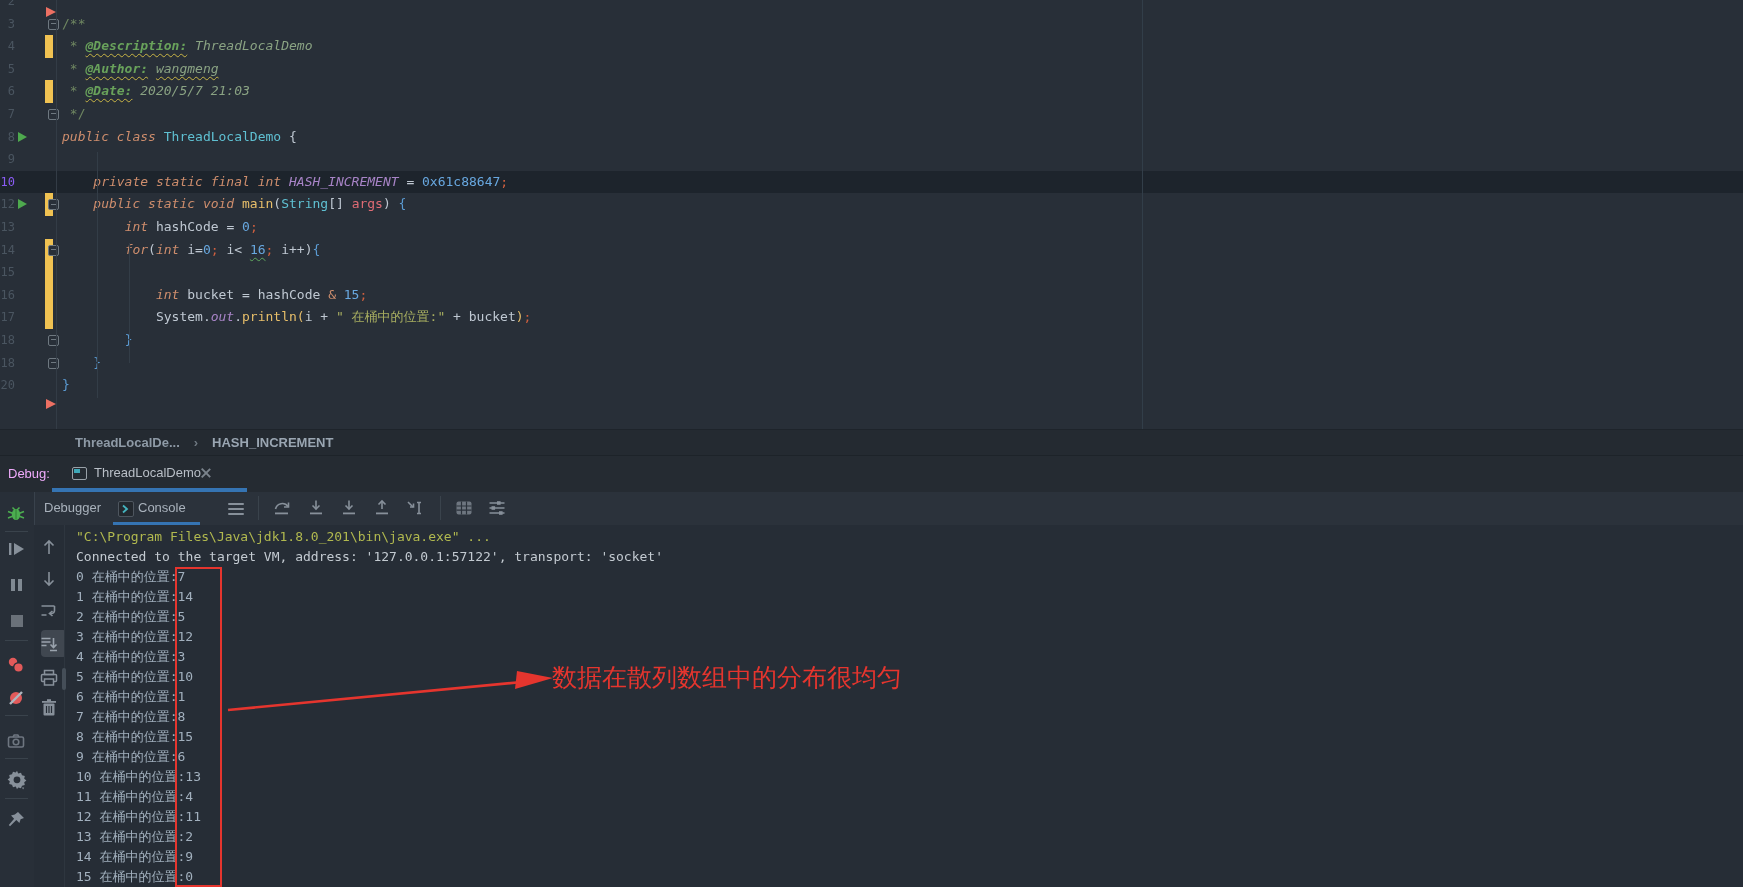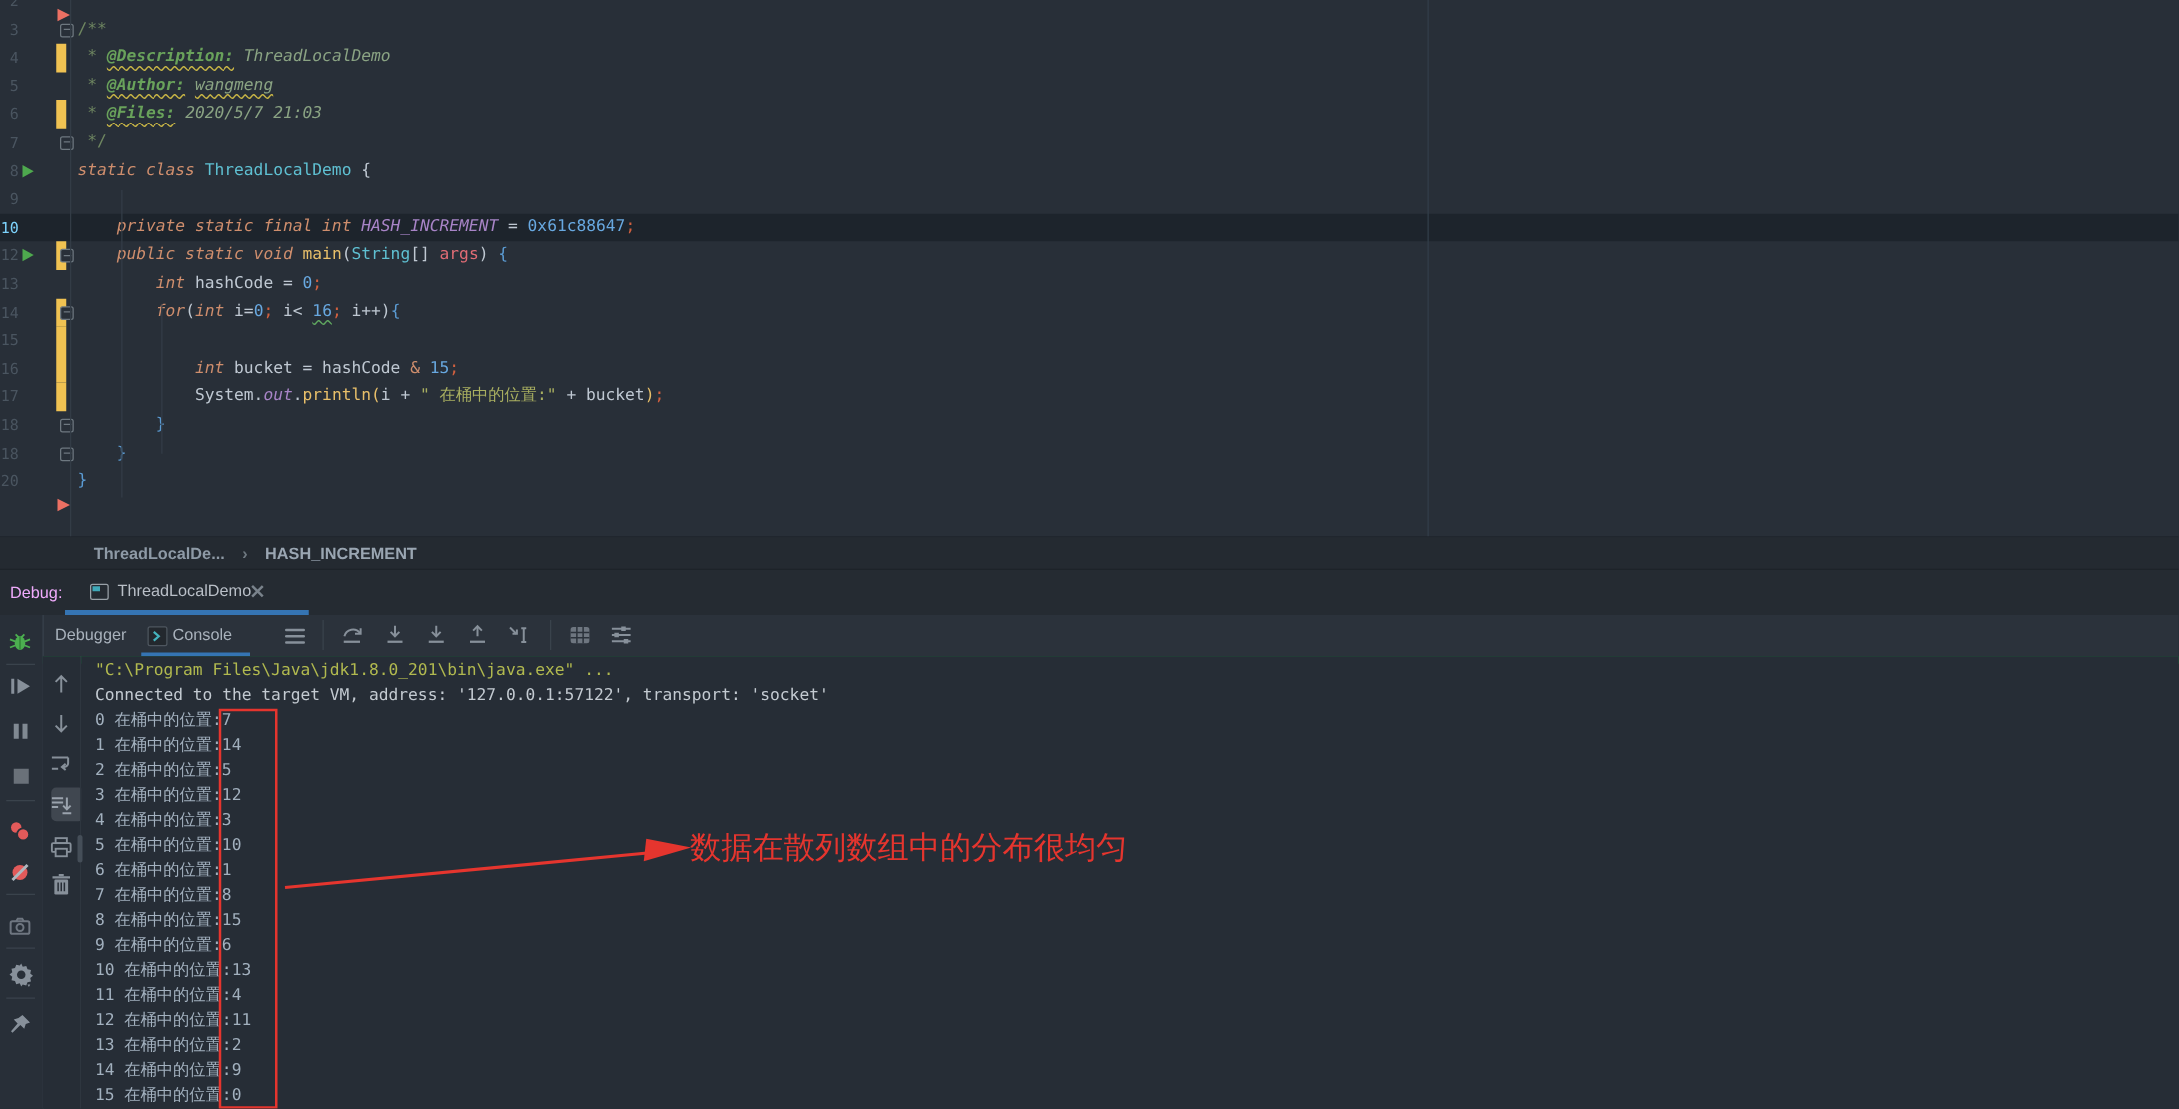--- a/index.html
+++ b/index.html
@@ -8,21 +8,21 @@
   
   .editor{position:absolute;left:0;top:0;width:1743px;height:429px;background:#282F38;border-bottom:1px solid #1E242B;}
   .gutter-sep{position:absolute;left:56px;top:0;width:1px;height:429px;background:#333C46;}
   .margin-guide{position:absolute;left:1142px;top:0;width:1px;height:429px;background:#323E49;}
   .indent-guide{position:absolute;width:1px;background:#333D47;}
   .code-lines{position:absolute;left:0;top:-10px;width:1743px;}
   .row{position:relative;width:1743px;height:22.6px;}
   .row.current{background:#1D242C;}
   .ln{position:absolute;left:0;top:0;width:15px;text-align:right;color:#4A5560;
       font:12px/22.6px "DejaVu Sans Mono",monospace;}
-  .row.current .ln{color:#7dd3fc;}
+  .row.current .ln{color:#8b5cf6;}
   .pre{position:absolute;left:62px;top:0;white-space:pre;
        font:13px/22.6px "DejaVu Sans Mono",monospace;color:#BFC8D2;}
   .tk-kw{color:#CF8E6D;font-style:italic;}
   .tk-cls{color:#5FC0D2;}
   .tk-field{color:#A884C7;font-style:italic;}
   .tk-method{color:#E8BF6A;}
   .tk-param{color:#E06C75;}
   .tk-num{color:#68A8E0;}
   .tk-semi{color:#D0603F;}
   .tk-op{color:#CF8E6D;}
@@ -115,31 +115,31 @@
           <div class="vcs"></div>
           <span class="pre"><span class="tk-cmt"> * </span><span class="tk-ctag u-y">@Description:</span><span class="tk-cmt"> </span><span class="tk-cval">ThreadLocalDemo</span></span>
         </div>
         <div class="row">
           <span class="ln">5</span>
           <span class="pre"><span class="tk-cmt"> * </span><span class="tk-ctag u-y">@Author:</span><span class="tk-cmt"> </span><span class="tk-cval u-y">wangmeng</span></span>
         </div>
         <div class="row">
           <span class="ln">6</span>
           <div class="vcs"></div>
-          <span class="pre"><span class="tk-cmt"> * </span><span class="tk-ctag u-y">@Files:</span><span class="tk-cmt"> </span><span class="tk-cval">2020/5/7 21:03</span></span>
+          <span class="pre"><span class="tk-cmt"> * </span><span class="tk-ctag u-y">@Date:</span><span class="tk-cmt"> </span><span class="tk-cval">2020/5/7 21:03</span></span>
         </div>
         <div class="row">
           <span class="ln">7</span>
           <div class="fold"></div>
           <span class="pre"><span class="tk-cmt"> */</span></span>
         </div>
         <div class="row">
           <span class="ln">8</span>
           <div class="run"></div>
-          <span class="pre"><span class="tk-kw">static class </span><span class="tk-cls">ThreadLocalDemo </span><span class="tk-plain">{</span></span>
+          <span class="pre"><span class="tk-kw">public class </span><span class="tk-cls">ThreadLocalDemo </span><span class="tk-plain">{</span></span>
         </div>
         <div class="row">
           <span class="ln">9</span>
           <span class="pre"></span>
         </div>
         <div class="row current">
           <span class="ln">10</span>
           <span class="pre"><span class="tk-plain">    </span><span class="tk-kw">private static final int </span><span class="tk-field">HASH_INCREMENT </span><span class="tk-plain">= </span><span class="tk-num">0x61c88647</span><span class="tk-semi">;</span></span>
         </div>
         <div class="row">

